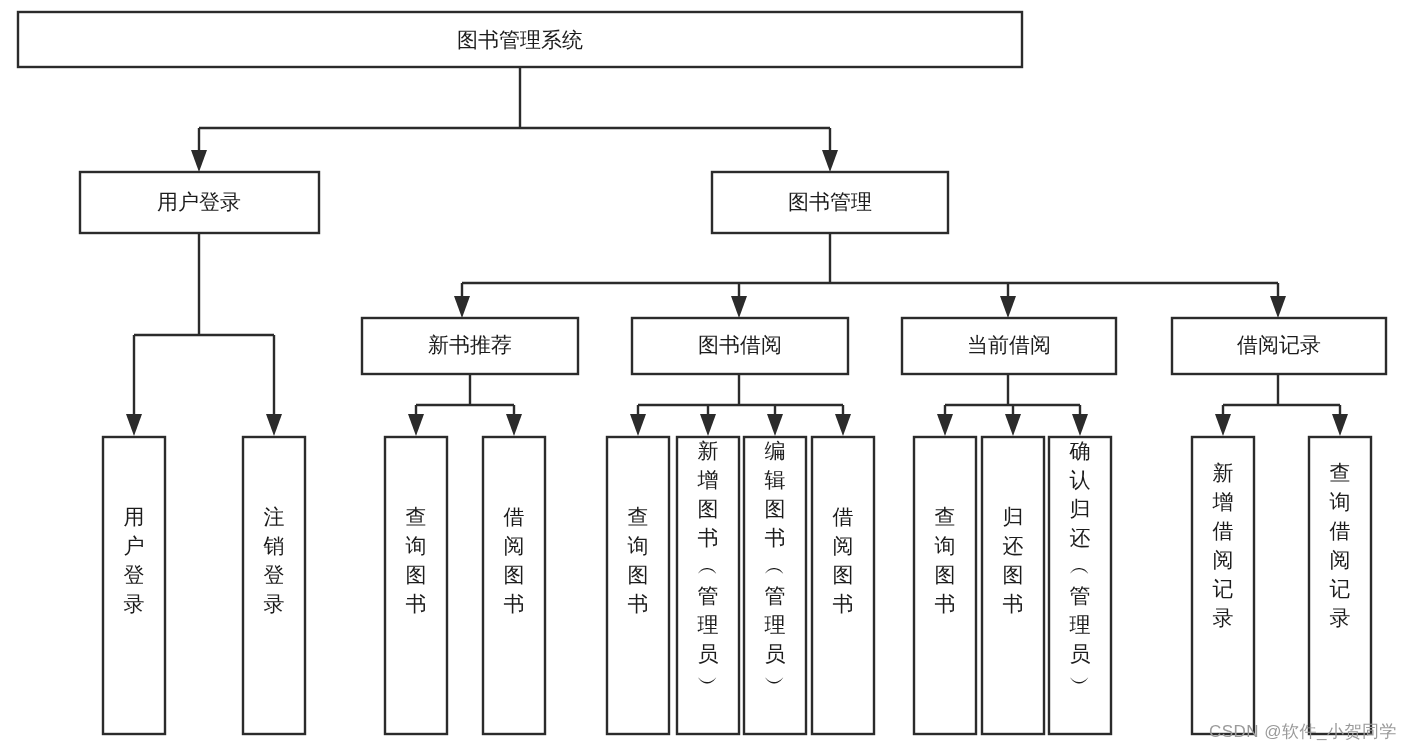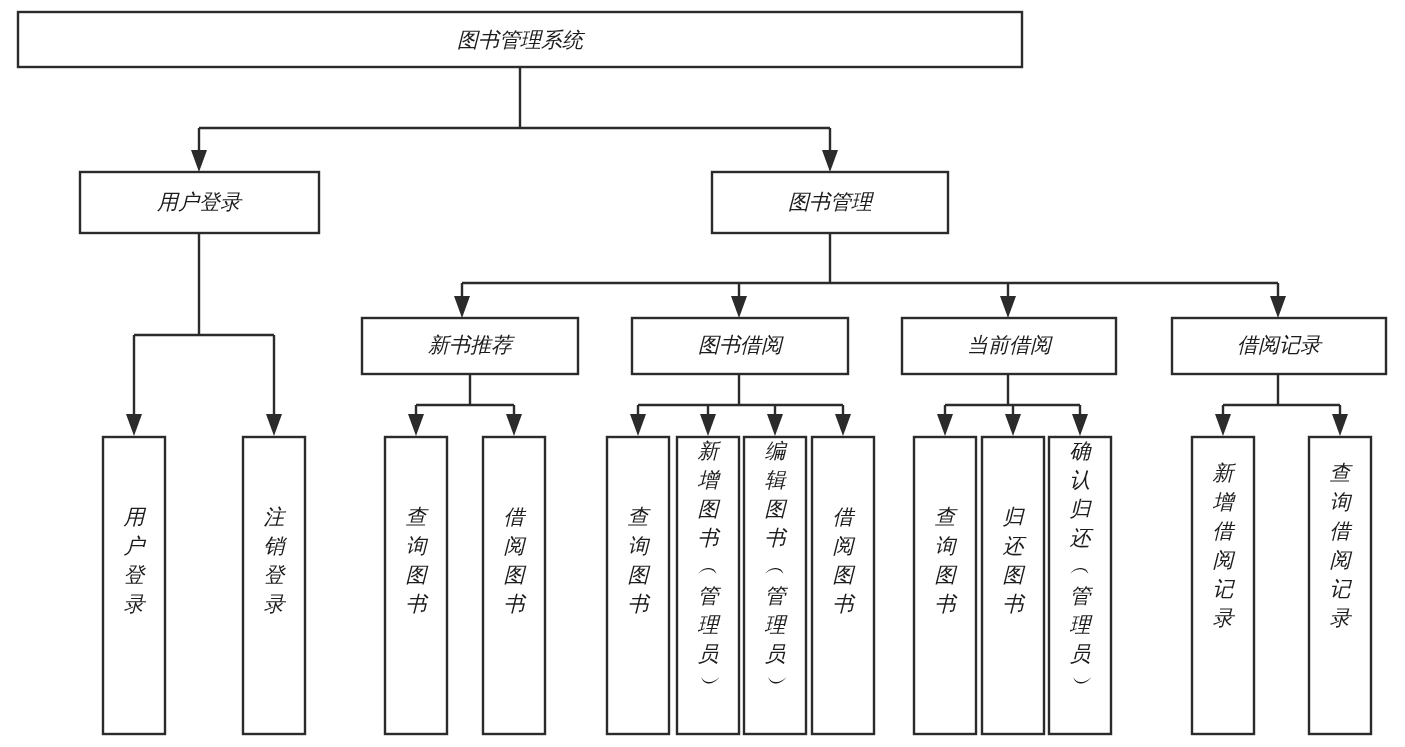--- a/index.html
+++ b/index.html
@@ -13,21 +13,20 @@
     height: 747px;
     font-family: "Liberation Sans", "DejaVu Sans", sans-serif;
     overflow: hidden;
     position: relative;
   }
   #diagram-root {
     position: relative;
     width: 1405px;
     height: 747px;
     background: #ffffff;
-    font-style: italic;
   }
   svg.flow-canvas {
     position: absolute;
     left: 0;
     top: 0;
     width: 1405px;
     height: 747px;
     display: block;
   }
   .node-box {
@@ -211,14 +210,15 @@
       <text class="node-label-v" x="1223" y="480"><tspan x="1223" y="480">新</tspan><tspan x="1223" y="509">增</tspan><tspan x="1223" y="538">借</tspan><tspan x="1223" y="567">阅</tspan><tspan x="1223" y="596">记</tspan><tspan x="1223" y="625">录</tspan></text>
     </g>
 
     <g>
       <rect class="node-box" x="1309" y="437" width="62" height="297"></rect>
       <text class="node-label-v" x="1340" y="480"><tspan x="1340" y="480">查</tspan><tspan x="1340" y="509">询</tspan><tspan x="1340" y="538">借</tspan><tspan x="1340" y="567">阅</tspan><tspan x="1340" y="596">记</tspan><tspan x="1340" y="625">录</tspan></text>
     </g>
 
   </svg>
 
+  <div class="watermark-text">CSDN @软件_小贺同学</div>
 
 </div>
 
 </body></html>

